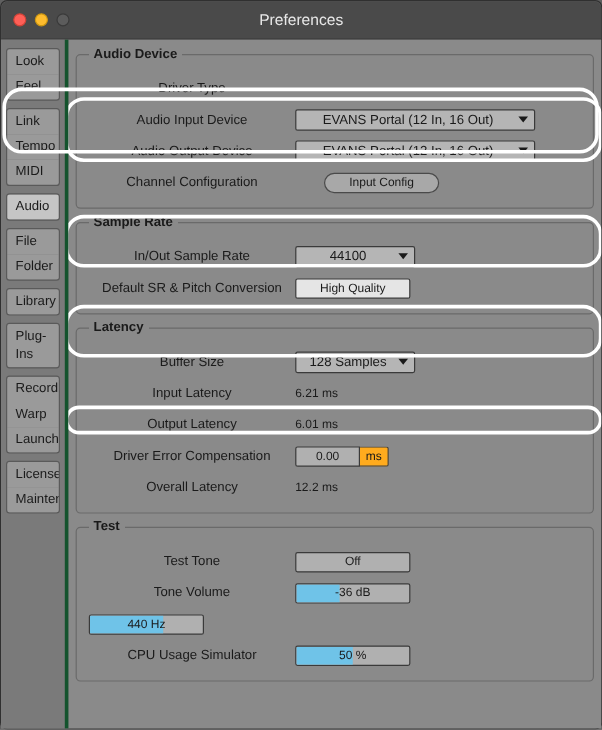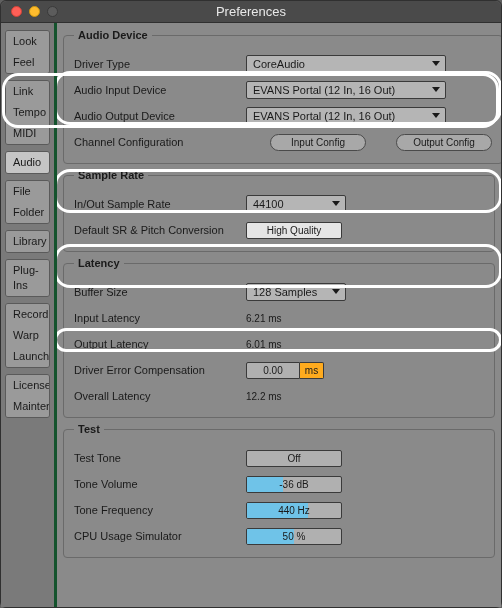--- a/index.html
+++ b/index.html
@@ -15,21 +15,21 @@
   .window {
     width: 502px;
     height: 608px;
     background: #606060;
     border: 1px solid #303030;
     border-radius: 6px;
     display: flex;
     flex-direction: column;
   }
   .titlebar {
-    height: 22px;
+    height: 32px;
     background: #4a4a4a;
     border-bottom: 1px solid #303030;
     display: flex;
     align-items: center;
     position: relative;
     border-radius: 6px 6px 0 0;
   }
   .traffic {
     display: flex;
     gap: 7px;
@@ -97,20 +97,21 @@
     padding: 0 4px;
     font-size: 11px;
     font-weight: 600;
     color: #1a1a1a;
   }
   .row {
     display: flex;
     align-items: center;
     min-height: 22px;
     margin-top: 4px;
+    text-align: center;
   }
   .label {
     width: 172px;
     font-size: 11px;
     color: #1a1a1a;
   }
   .control { flex: 1; display: flex; gap: 6px; align-items: center; }
   .value-text {
     font-size: 10px;
     color: #1a1a1a;
@@ -251,41 +252,37 @@
           <div class="side-item">Maintenance</div>
         </div>
       </div>
 
     <div class="content">
 
       <fieldset>
         <legend>Audio Device</legend>
         <div class="row">
           <div class="label">Driver Type</div>
-          <div class="control">
-            <div class="select">CoreAudio</div>
-          </div>
         </div>
         <div class="row">
           <div class="label">Audio Input Device</div>
           <div class="control">
             <div class="select">EVANS Portal (12 In, 16 Out)</div>
           </div>
         </div>
         <div class="row">
           <div class="label">Audio Output Device</div>
           <div class="control">
             <div class="select">EVANS Portal (12 In, 16 Out)</div>
           </div>
         </div>
         <div class="row">
           <div class="label">Channel Configuration</div>
           <div class="control">
             <div class="pill wide">Input Config</div>
-            <div class="pill wide">Output Config</div>
           </div>
         </div>
       </fieldset>
 
       <fieldset>
         <legend>Sample Rate</legend>
         <div class="row">
           <div class="label">In/Out Sample Rate</div>
           <div class="control">
             <div class="select small">44100</div>
@@ -345,21 +342,20 @@
         <div class="row">
           <div class="label">Tone Volume</div>
           <div class="control">
             <div class="blue-bar">
               <div class="fill" style="width:38%"></div>
               <div class="txt">-36 dB</div>
             </div>
           </div>
         </div>
         <div class="row">
-          <div class="label">Tone Frequency</div>
           <div class="control">
             <div class="blue-bar">
               <div class="fill" style="width:65%"></div>
               <div class="txt">440 Hz</div>
             </div>
           </div>
         </div>
         <div class="row">
           <div class="label">CPU Usage Simulator</div>
           <div class="control">

